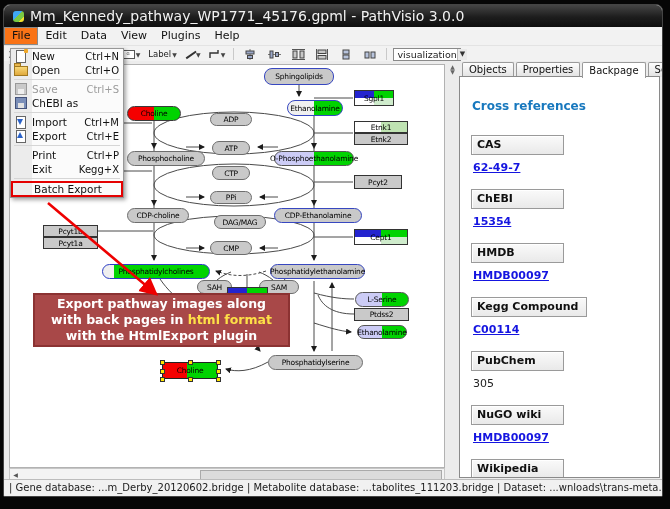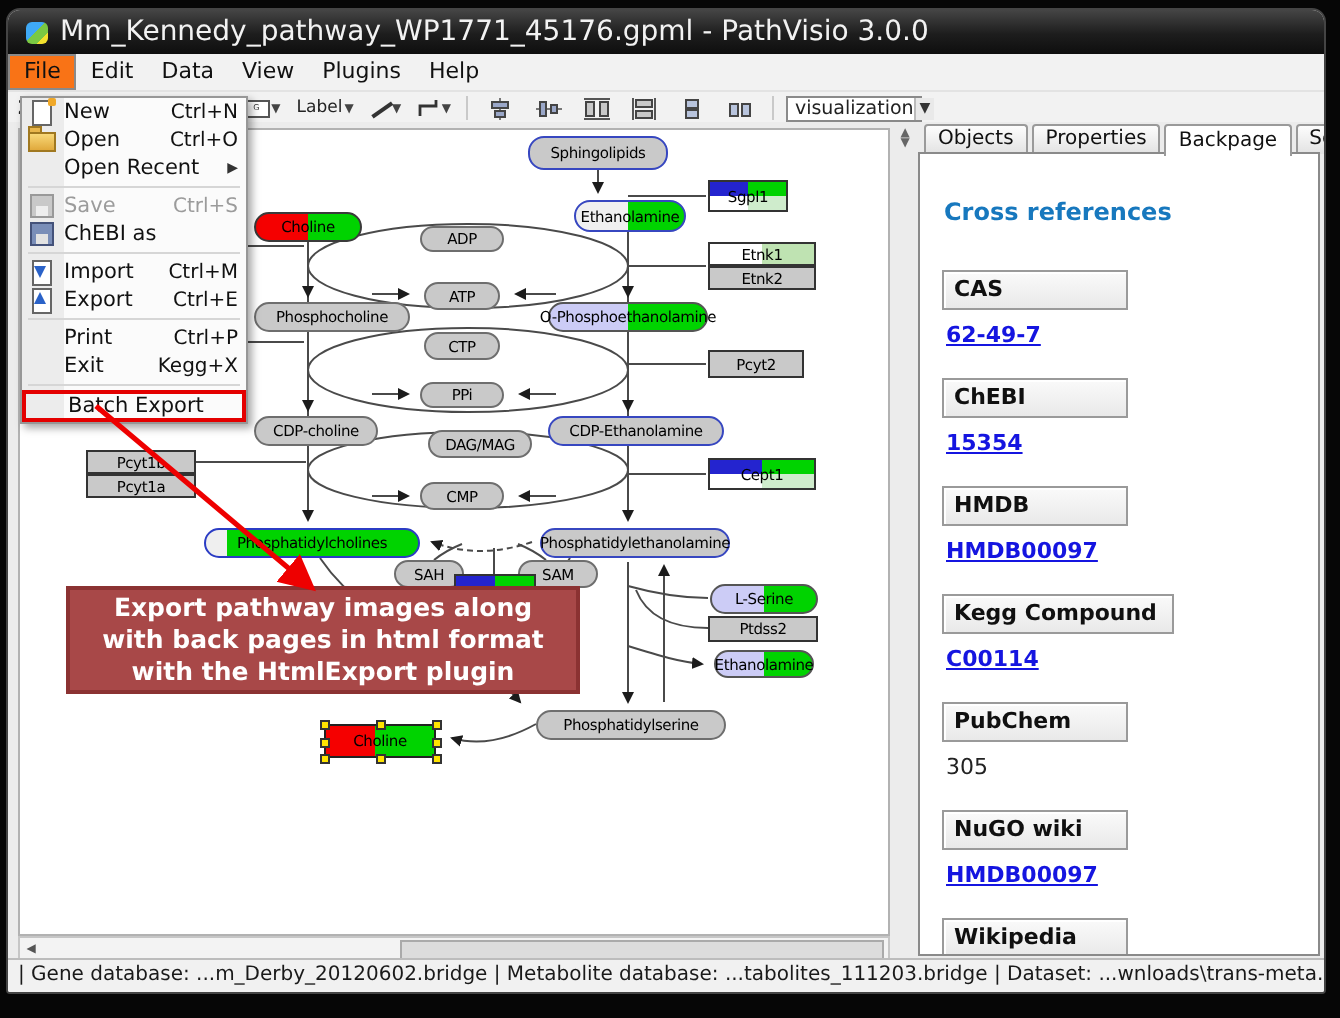--- a/index.html
+++ b/index.html
@@ -98,21 +98,21 @@
   .ic-floppy.dis::before{background:#c9c9c9;border-color:#999}
   .ic-floppy.dis::after{background:#eee}
   .ic-sheet::before{content:"";position:absolute;left:3px;top:0;width:8px;height:11px;background:#fff;border:1px solid #666}
   .ic-down::after{content:"";position:absolute;left:4px;top:3px;border-left:3px solid transparent;border-right:3px solid transparent;border-top:6px solid #2a62c8}
   .ic-up::after{content:"";position:absolute;left:4px;top:2px;border-left:3px solid transparent;border-right:3px solid transparent;border-bottom:6px solid #2a62c8}
   
   .callout{position:absolute;left:33px;top:293px;width:257px;height:54px;background:#a84848;
            border:2px solid #8b3232;z-index:5;color:#fff;font-weight:bold;font-size:12.5px;
            text-align:center;display:flex;align-items:center;justify-content:center;
            line-height:1.3;padding:2px 8px;box-sizing:border-box}
-  .callout .hl{color:#ffffff}
+  .callout .hl{color:#fde047}
   .overlay-arrow{position:absolute;inset:0;z-index:12;pointer-events:none}
 </style>
 </head>
 <body>
 
 <div class="window">
 
   <div class="titlebar">
     <span class="appicon"></span>
     <span>Mm_Kennedy_pathway_WP1771_45176.gpml - PathVisio 3.0.0</span>
@@ -324,25 +324,20 @@
     <div class="fm-item">
       <div class="mi ic-page"></div>
       <div class="lab">New</div>
       <div class="sc">Ctrl+N</div>
     </div>
     <div class="fm-item">
       <div class="mi ic-folder"></div>
       <div class="lab">Open</div>
       <div class="sc">Ctrl+O</div>
     </div>
-    <div class="fm-item">
-      <div class="mi"></div>
-      <div class="lab">Open Recent</div>
-      <div class="sub">▶</div>
-    </div>
     <div class="fm-sep"></div>
     <div class="fm-item dis">
       <div class="mi ic-floppy dis"></div>
       <div class="lab">Save</div>
       <div class="sc">Ctrl+S</div>
     </div>
     <div class="fm-item">
       <div class="mi ic-floppy"></div>
       <div class="lab">ChEBI as</div>
     </div>

